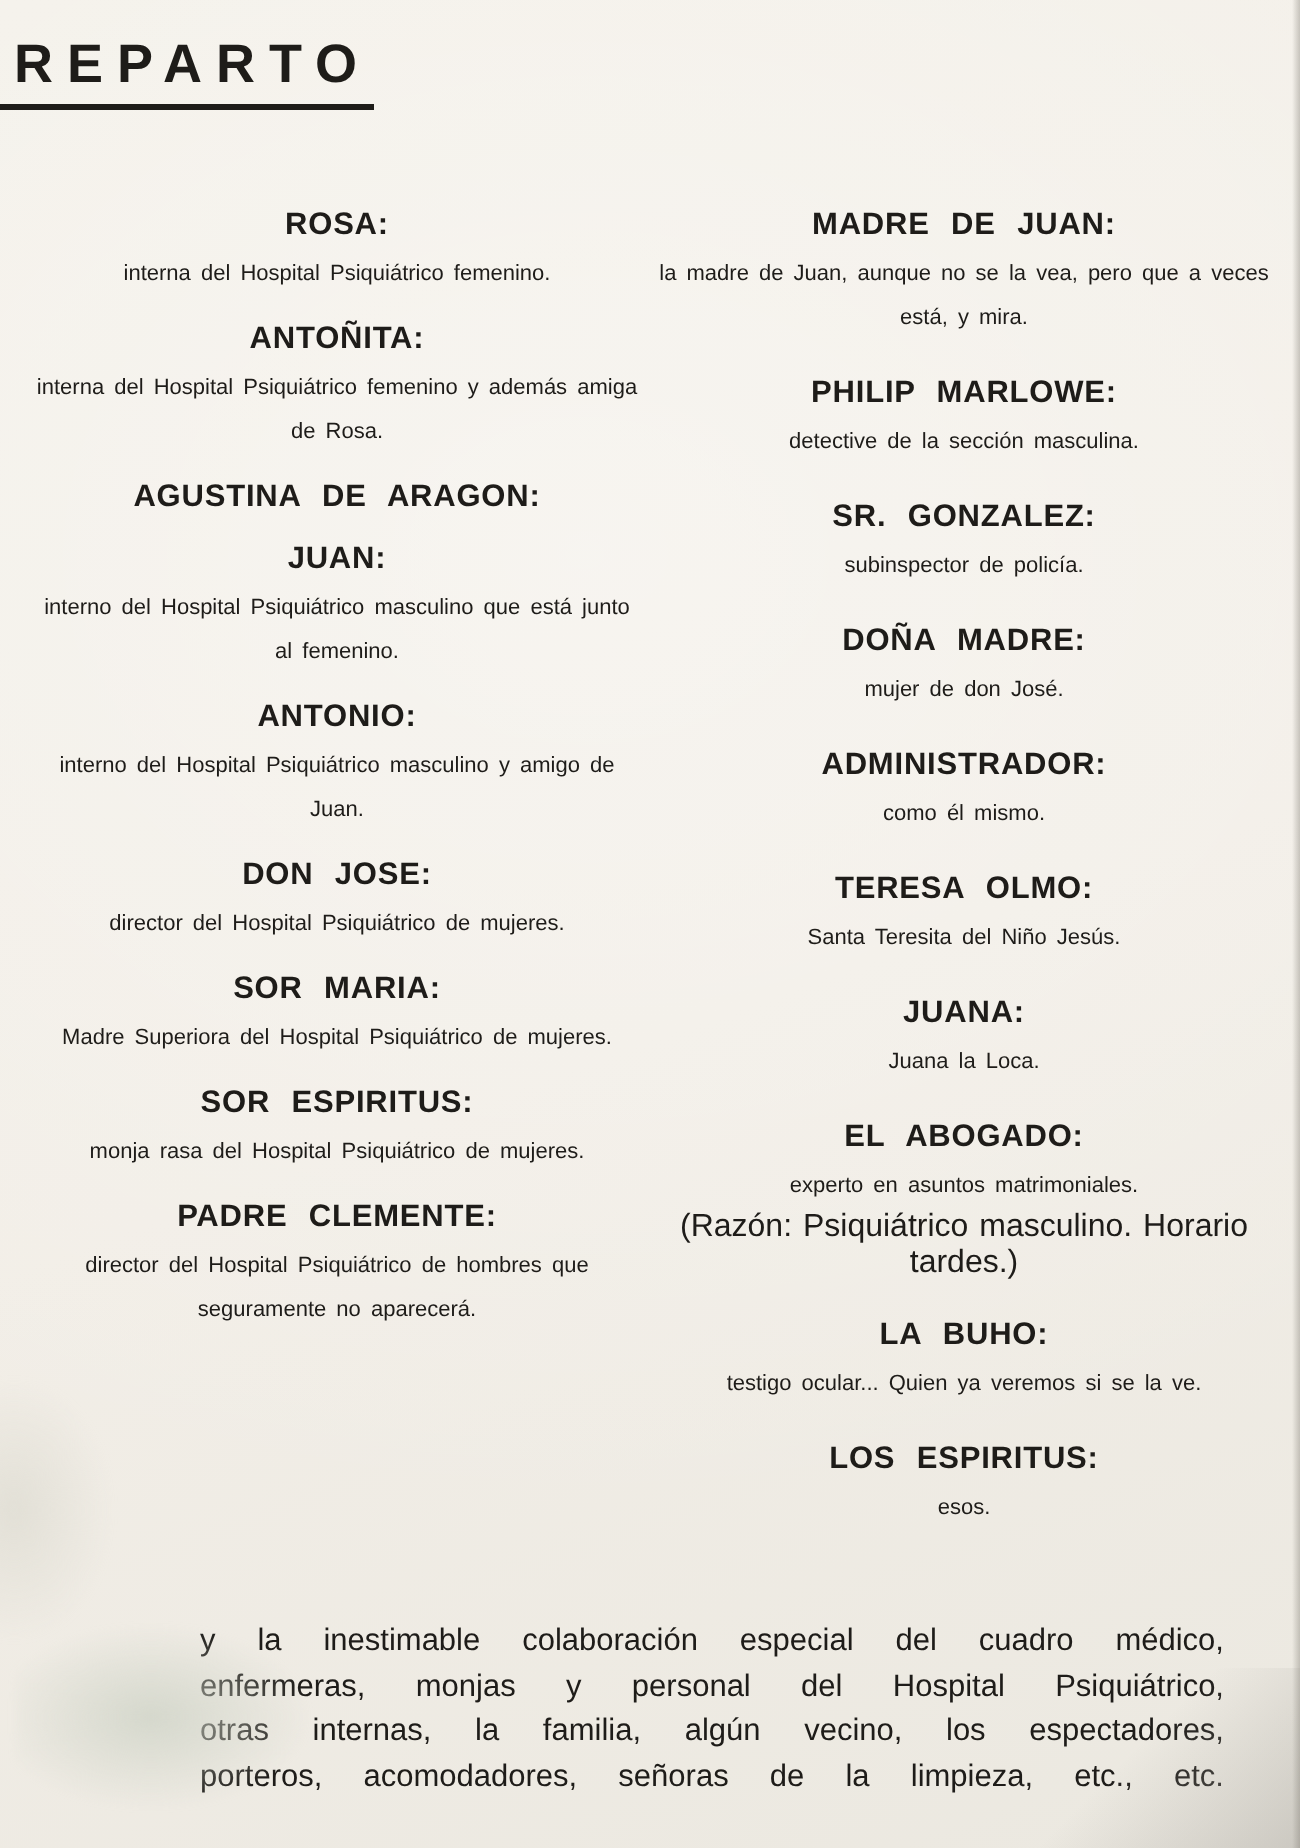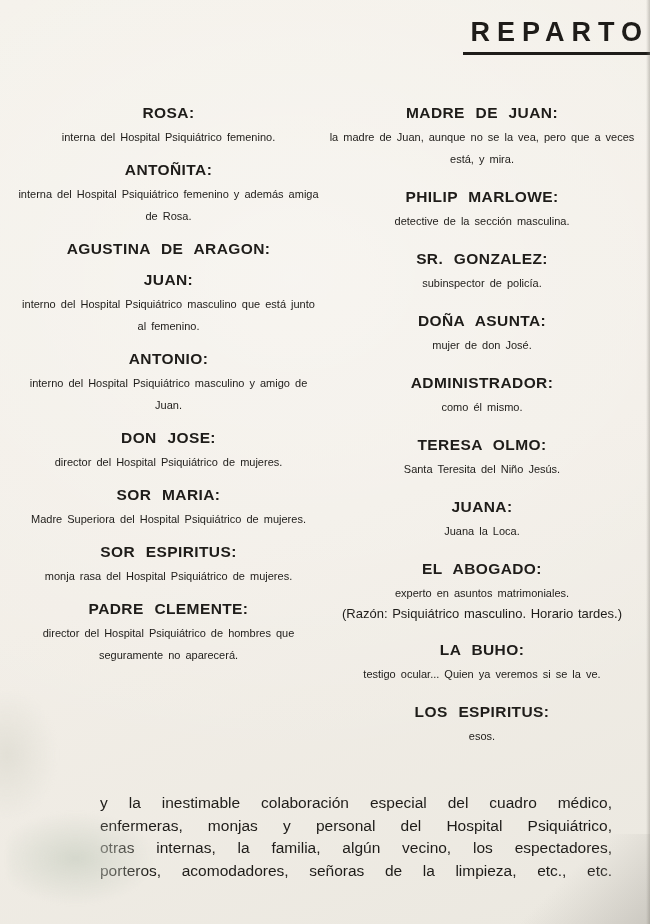--- a/index.html
+++ b/index.html
@@ -41,21 +41,21 @@
     width: 150px; height: 90px;
     background: linear-gradient(315deg, rgba(178,175,168,0.55), rgba(178,175,168,0) 55%);
     pointer-events: none;
   }
   .edge-right {
     position: absolute; right: 0; top: 0; bottom: 0; width: 4px;
     background: linear-gradient(to left, rgba(130,126,117,0.40), rgba(130,126,117,0));
     pointer-events: none;
   }
   
-  .title-wrap { text-align: right; margin-left: 16px; }
+  .title-wrap { text-align: left; }
   .title {
     display: inline-block;
     font-size: 27px;
     font-weight: bold;
     letter-spacing: 7px;
     padding: 0 1px 5px 7px;
     border-bottom: 3px solid var(--ink);
     line-height: 30px;
   }
   
@@ -77,21 +77,21 @@
     letter-spacing: 0.4px;
     word-spacing: 6px;
     margin-bottom: 4px;
   }
   .cast-desc {
     font-size: 11px;
     line-height: 22px;
     word-spacing: 2px;
   }
   .cast-note {
-    font-size: 13px;
+    font-size: 16px;
     line-height: 18px;
     word-spacing: 1px;
     margin-top: 1px;
   }
   
   .footer {
     margin: 28px 38px 0 100px;
     width: 512px;
   }
   .footer-line {
@@ -185,21 +185,21 @@
 
   </div>
 
   <div class="cast-entry">
     <div class="cast-name">SR. GONZALEZ:</div>
     <div class="cast-desc">subinspector de policía.</div>
 
   </div>
 
   <div class="cast-entry">
-    <div class="cast-name">DOÑA ASUNTA:</div>
+    <div class="cast-name">DOÑA MADRE:</div>
     <div class="cast-desc">mujer de don José.</div>
 
   </div>
 
   <div class="cast-entry">
     <div class="cast-name">ADMINISTRADOR:</div>
     <div class="cast-desc">como él mismo.</div>
 
   </div>
 

